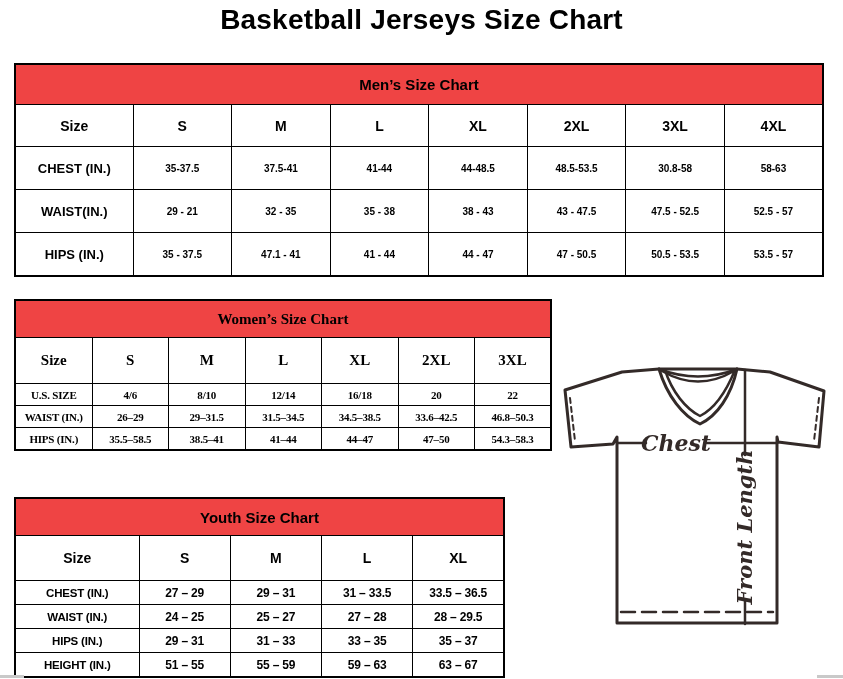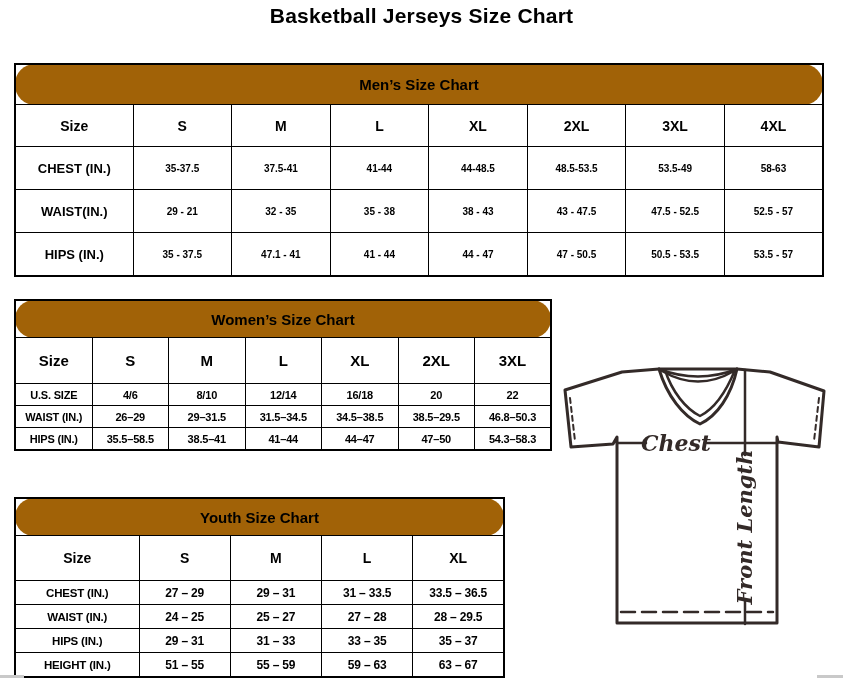--- a/index.html
+++ b/index.html
@@ -2,38 +2,38 @@
 <html><head>
 <meta charset="utf-8">
 <style>
   html,body{margin:0;padding:0;}
   body{
     width:843px;height:679px;position:relative;background:#ffffff;
     font-family:"Liberation Sans", sans-serif;color:#000;overflow:hidden;
   }
   .page-title{
     position:absolute;top:4px;left:0;width:843px;text-align:center;
-    font-size:21px;font-weight:bold;letter-spacing:.2px;
+    font-size:28px;font-weight:bold;letter-spacing:.2px;
   }
   table.size-table{
     position:absolute;border-collapse:collapse;table-layout:fixed;
     text-align:center;font-weight:bold;border:2px solid #000;
   }
   table.size-table th, table.size-table td{
     border:1px solid #000;padding:0;overflow:hidden;white-space:nowrap;
   }
-  .band{background:#a16207;font-size:15px;border-radius:20px;}
+  .band{background:#ef4444;font-size:15px;}
   
   #mens{left:14px;top:63px;width:810px;}
   #mens .band{height:39px;}
   #mens .colhead th{height:41px;font-size:14px;}
   #mens tbody td{height:42px;font-size:10px;}
   #mens tbody td.rowlabel{font-size:13px;}
   
-  #womens{left:14px;top:299px;width:538px;}
+  #womens{left:14px;top:299px;width:538px;font-family:Liberation Serif, serif;}
   #womens .band{height:36px;}
   #womens .colhead th{height:45px;font-size:15px;}
   #womens tbody td{height:21px;font-size:11px;letter-spacing:-.2px;}
   #womens tbody td.rowlabel{font-size:11px;}
   
   #youth{left:14px;top:497px;width:491px;padding-left:28px;}
   #youth .band{height:36px;}
   #youth .colhead th{height:44px;font-size:14px;}
   #youth tbody td{height:23px;font-size:12px;letter-spacing:-.2px;}
   #youth tbody td.rowlabel{font-size:11.5px;}
@@ -76,21 +76,21 @@
     </tr>
   </thead>
   <tbody>
     <tr>
       <td class="rowlabel">CHEST (IN.)</td>
       <td>35-37.5</td>
       <td>37.5-41</td>
       <td>41-44</td>
       <td>44-48.5</td>
       <td>48.5-53.5</td>
-      <td>53.5-49</td>
+      <td>30.8-58</td>
       <td>58-63</td>
     </tr>
     <tr>
       <td class="rowlabel">WAIST(IN.)</td>
       <td>29 - 21</td>
       <td>32 - 35</td>
       <td>35 - 38</td>
       <td>38 - 43</td>
       <td>43 - 47.5</td>
       <td>47.5 - 52.5</td>
@@ -142,21 +142,21 @@
       <td>16/18</td>
       <td>20</td>
       <td>22</td>
     </tr>
     <tr>
       <td class="rowlabel">WAIST (IN.)</td>
       <td>26–29</td>
       <td>29–31.5</td>
       <td>31.5–34.5</td>
       <td>34.5–38.5</td>
-      <td>38.5–29.5</td>
+      <td>33.6–42.5</td>
       <td>46.8–50.3</td>
     </tr>
     <tr>
       <td class="rowlabel">HIPS (IN.)</td>
       <td>35.5–58.5</td>
       <td>38.5–41</td>
       <td>41–44</td>
       <td>44–47</td>
       <td>47–50</td>
       <td>54.3–58.3</td>

